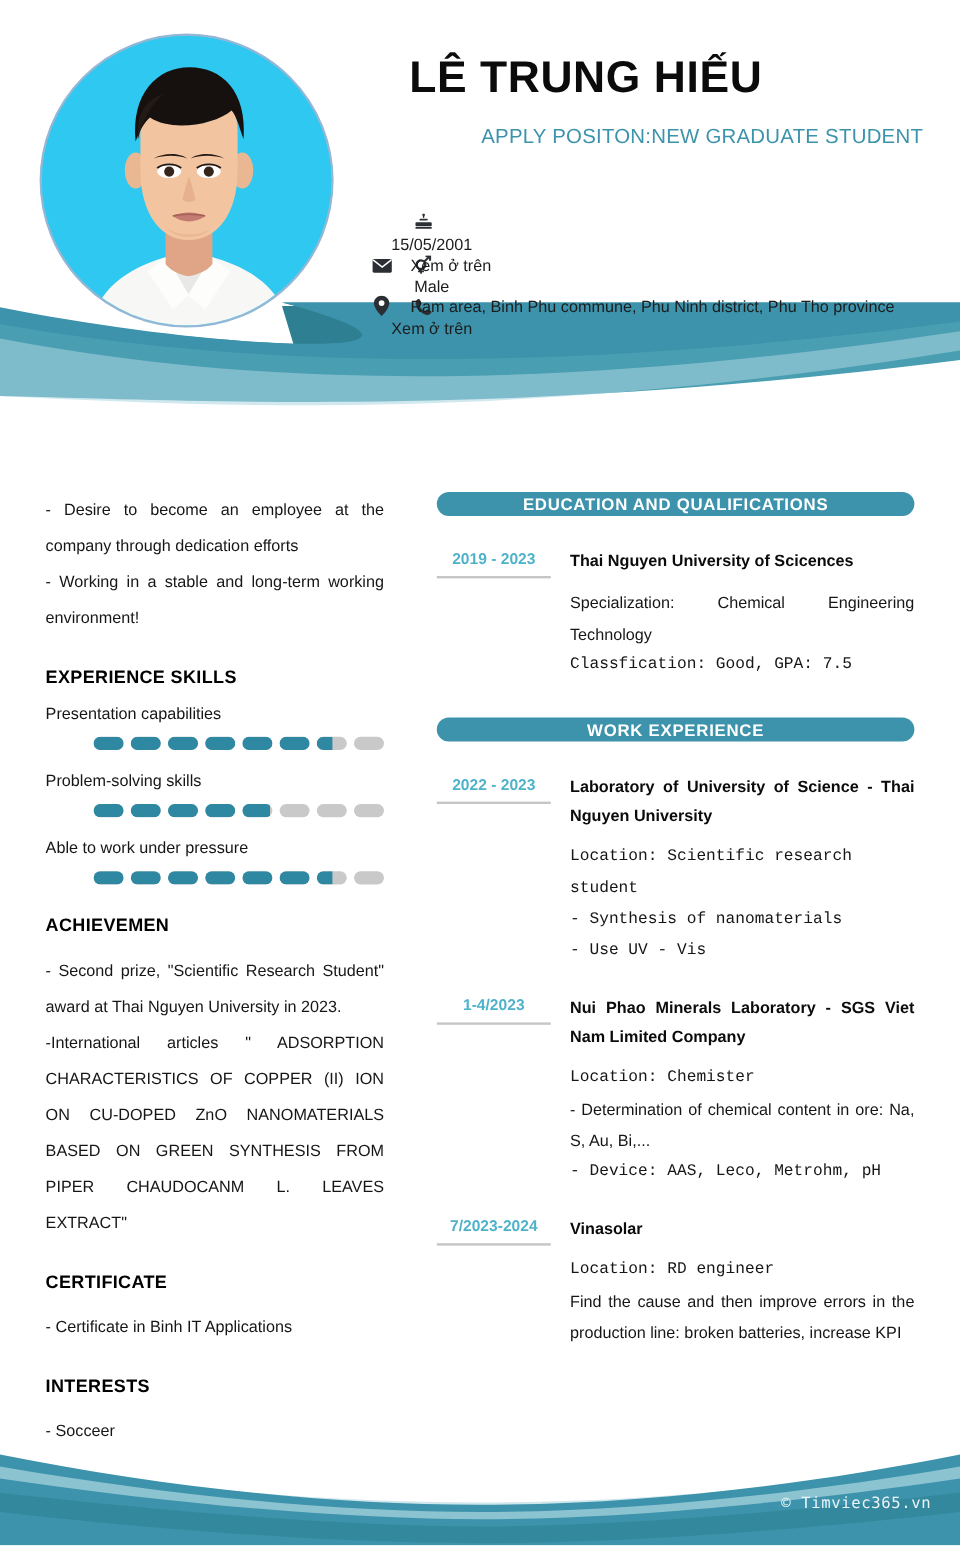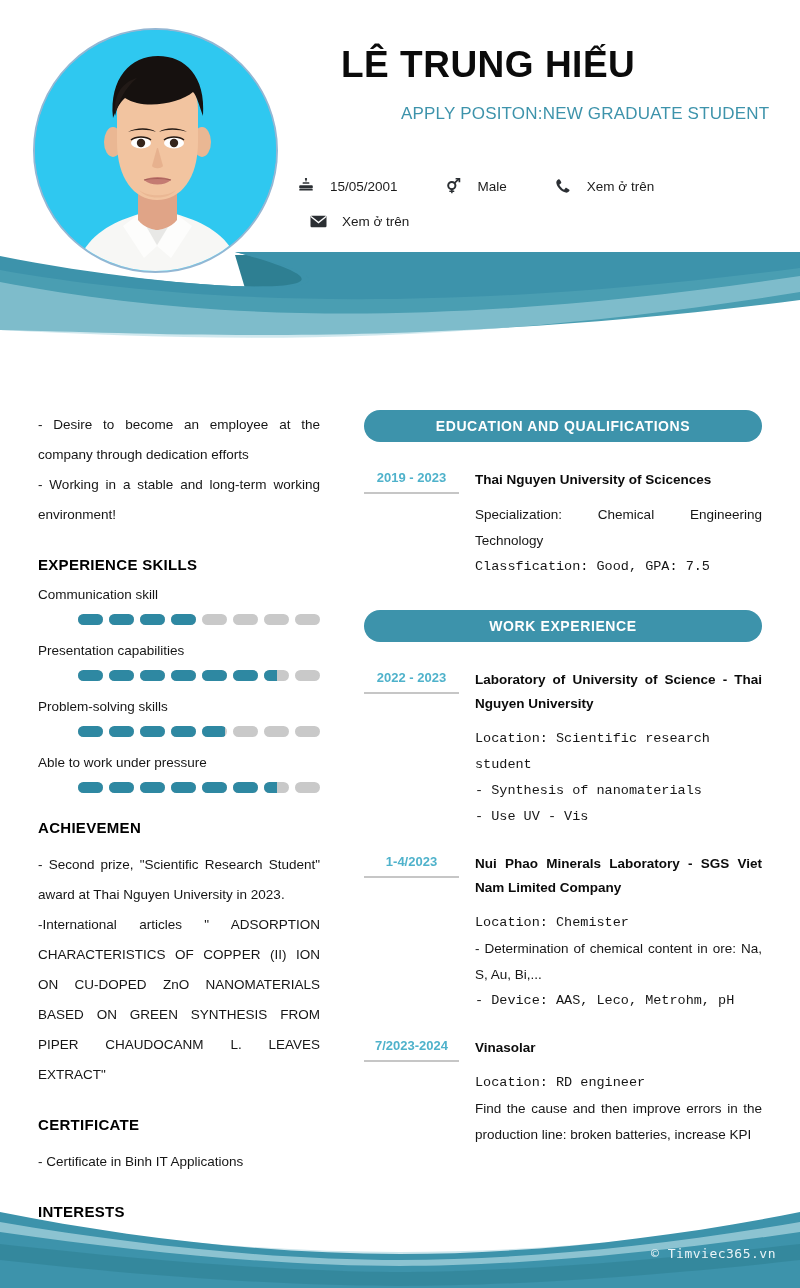--- a/index.html
+++ b/index.html
@@ -86,21 +86,21 @@
     display: inline-flex;
     align-items: center;
     justify-content: center;
     flex: 0 0 20px;
     color: #2b2f33;
   }
   .contact-icon svg { display: block; }
 
   .contact-text { margin-left: 14px; white-space: nowrap; }
 
-  #row-dob   { left: 296px; top: 176px; }
+  #row-dob   { left: 312px; top: 176px; flex-direction: column; }
   #row-email { left: 308px; top: 211px; }
   #row-addr  { left: 308px; top: 245px; }
 
   .contact-gap { width: 46px; display: inline-block; }
 
   
   #body-area {
     position: absolute;
     left: 0;
     top: 340px;
@@ -167,21 +167,21 @@
   }
 
   .l-list-item {
     font-size: 13.5px;
     line-height: 30px;
     color: #161616;
   }
 
   
   .section-bar {
-    height: 32px;
+    height: 20px;
     border-radius: 16px;
     background: #3d93ab;
     color: #ffffff;
     font-size: 14px;
     font-weight: bold;
     letter-spacing: 0.6px;
     display: flex;
     align-items: center;
     justify-content: center;
     margin-bottom: 26px;
@@ -339,52 +339,40 @@
     <div class="contact-row" id="row-email">
       <span class="contact-icon">
         <svg width="17" height="13" viewBox="0 0 17 13" fill="currentColor">
           <rect x="0.5" y="0.8" width="16" height="11.4" rx="1.2"></rect>
           <path d="M0.9 1.6 L8.5 7.6 L16.1 1.6" fill="none" stroke="#ffffff" stroke-width="1.3"></path>
         </svg>
       </span>
       <span class="contact-text">Xem ở trên</span>
     </div>
 
+    <div class="contact-row" id="row-addr">
+      <span class="contact-icon">
+        <svg width="14" height="18" viewBox="0 0 14 18" fill="currentColor">
+          <path d="M7 0.5 C3.4 0.5 0.6 3.3 0.6 6.8 C0.6 11.2 7 17.5 7 17.5 C7 17.5 13.4 11.2 13.4 6.8 C13.4 3.3 10.6 0.5 7 0.5 Z"></path>
+          <circle cx="7" cy="6.6" r="2.4" fill="#ffffff"></circle>
+        </svg>
+      </span>
+      <span class="contact-text">Ram area, Binh Phu commune, Phu Ninh district, Phu Tho province</span>
+    </div>
   </div>
 
   <div id="body-area">
 
     <div id="col-left">
 
       <div class="l-para">- Desire to become an employee at the company through dedication efforts</div>
       <div class="l-para">- Working in a stable and long-term working environment!</div>
 
       <div class="l-heading">EXPERIENCE SKILLS</div>
 
-      <div>
-        <div class="skill-name">Communication skill</div>
-        <div class="skill-bar">
-            <span class="pip">
-              <span class="fill" style="width: 100%;"></span>
-            </span>
-            <span class="pip">
-              <span class="fill" style="width: 100%;"></span>
-            </span>
-            <span class="pip">
-              <span class="fill" style="width: 100%;"></span>
-            </span>
-            <span class="pip">
-              <span class="fill" style="width: 100%;"></span>
-            </span>
-            <span class="pip"></span>
-            <span class="pip"></span>
-            <span class="pip"></span>
-            <span class="pip"></span>
-          </div>
-      </div>
       <div>
         <div class="skill-name">Presentation capabilities</div>
         <div class="skill-bar">
             <span class="pip">
               <span class="fill" style="width: 100%;"></span>
             </span>
             <span class="pip">
               <span class="fill" style="width: 100%;"></span>
             </span>
             <span class="pip">

